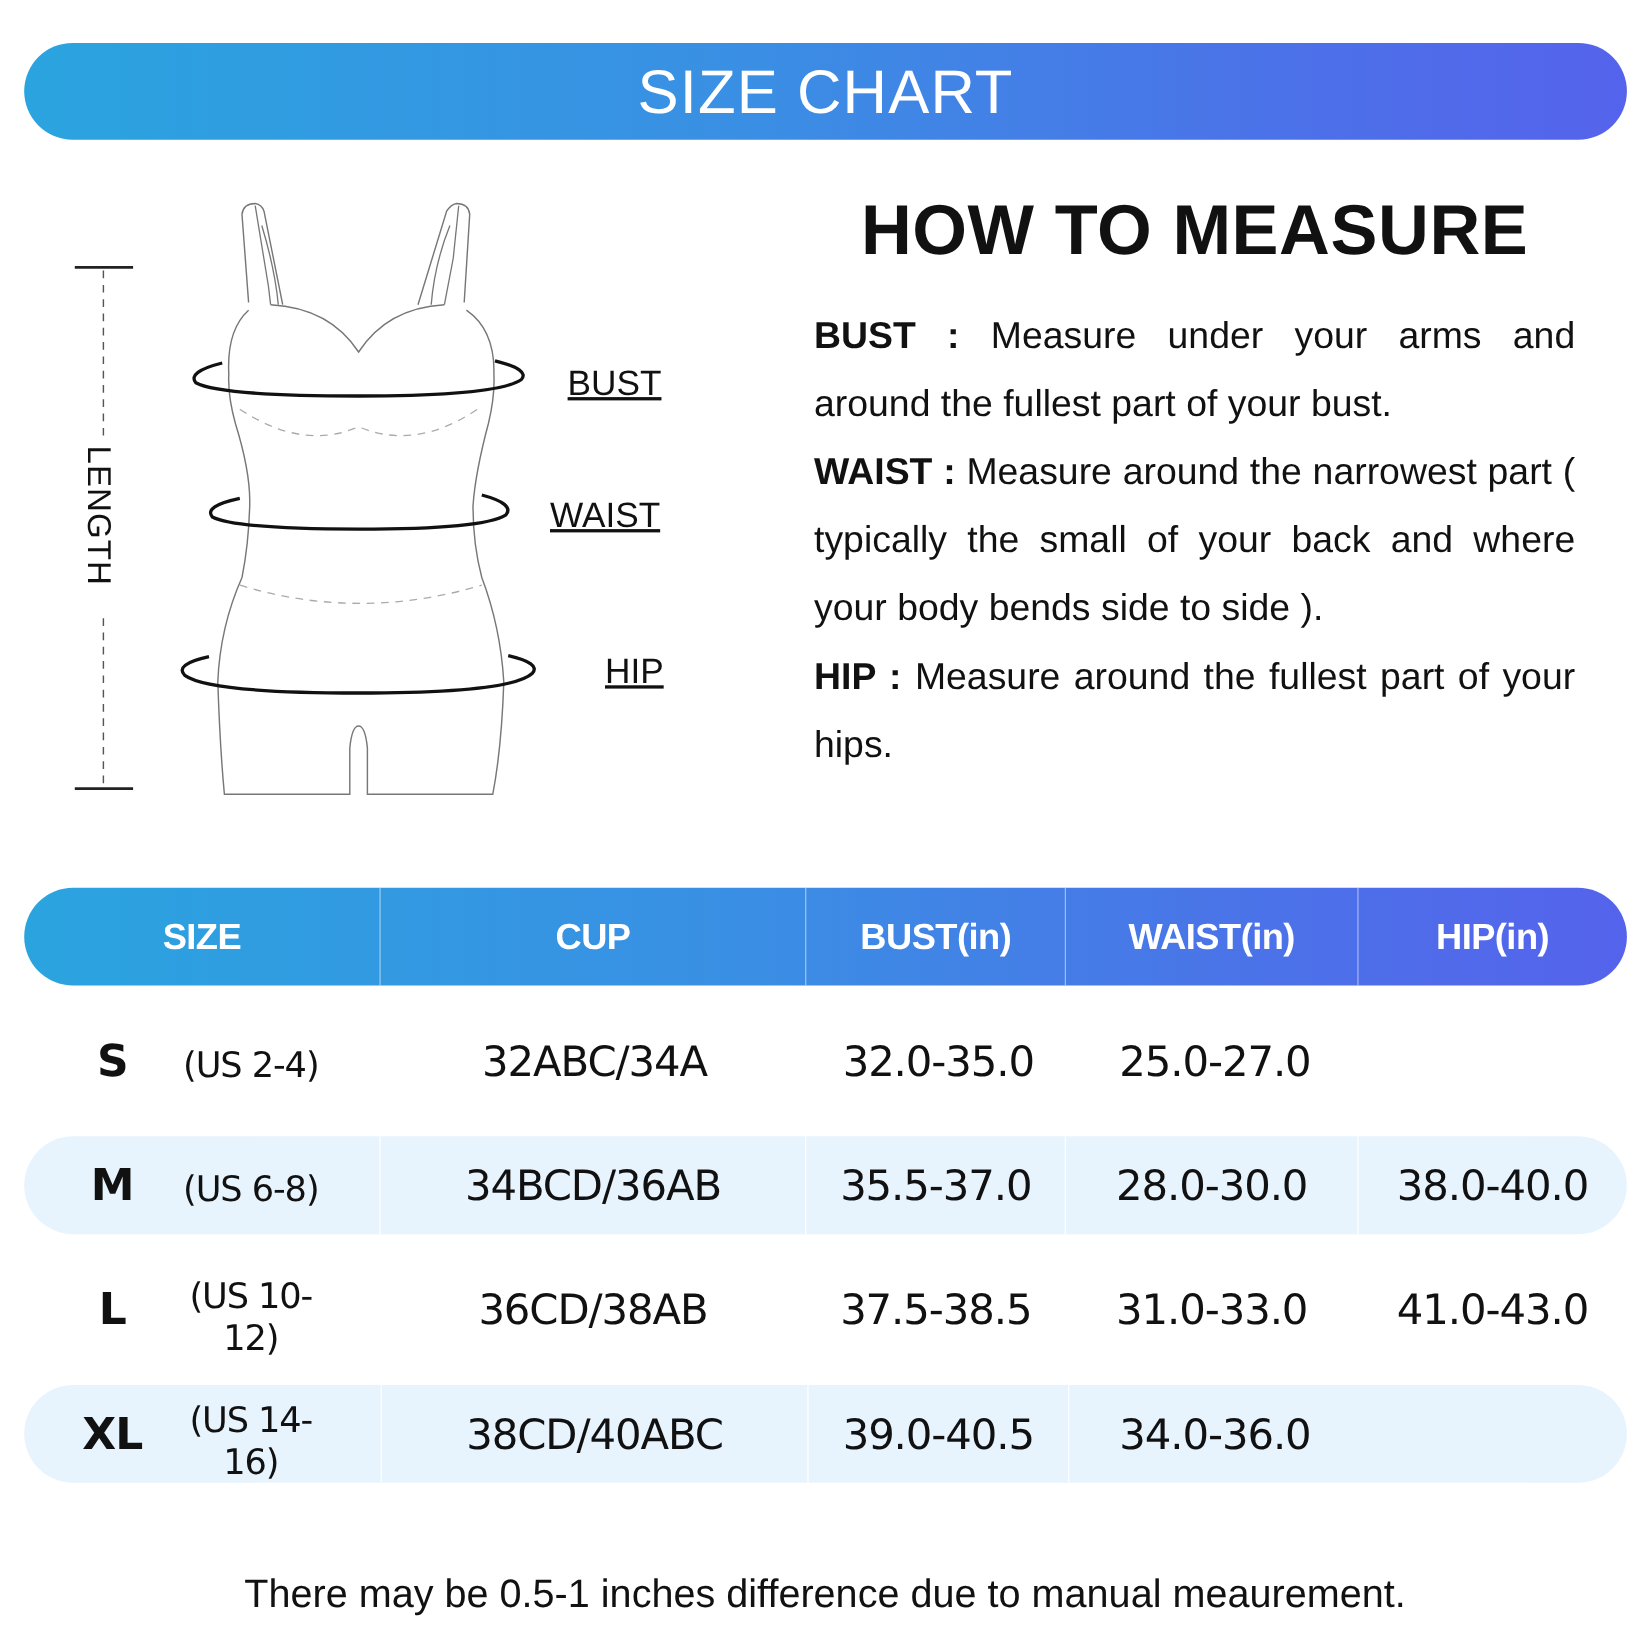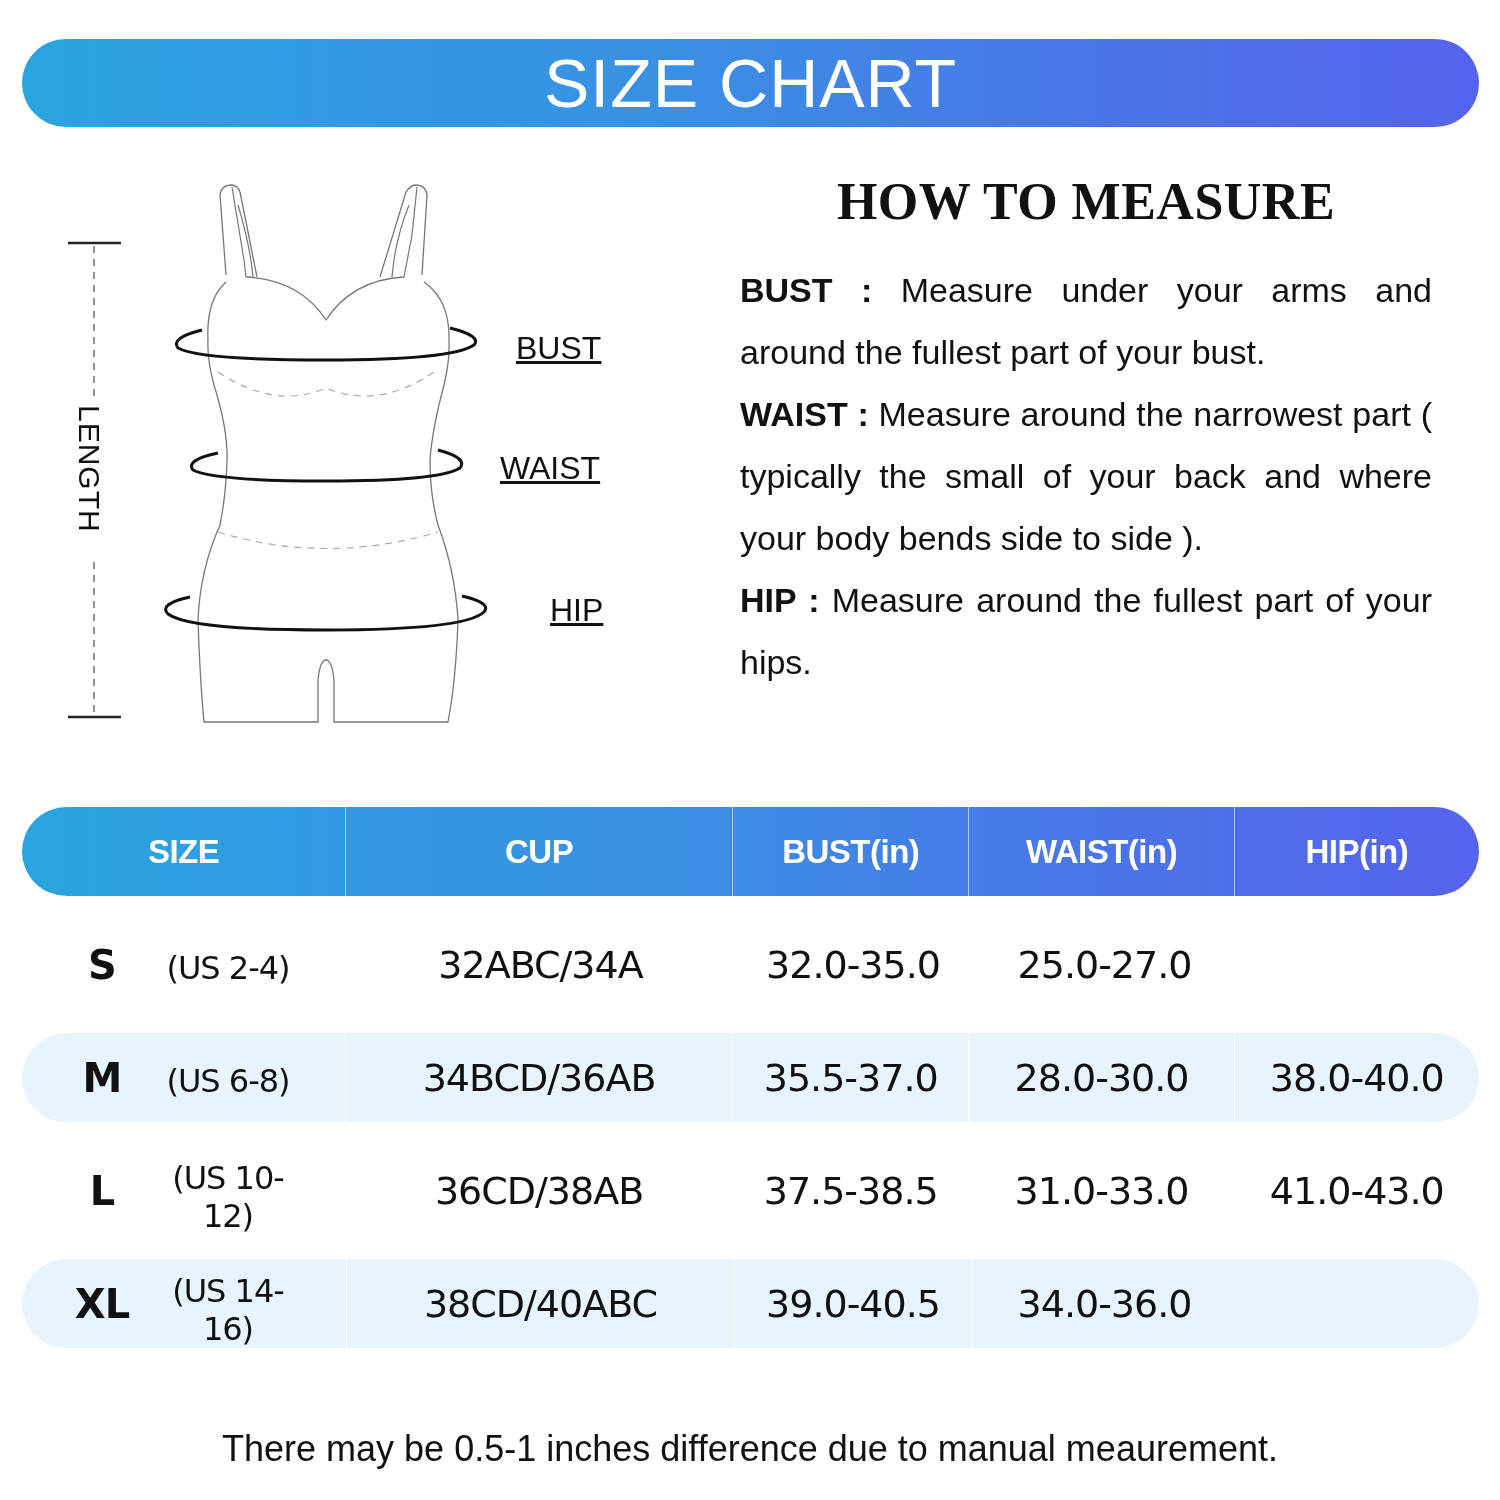--- a/index.html
+++ b/index.html
@@ -4,29 +4,29 @@
 <style>
   html, body { margin:0; padding:0; background:#ffffff; }
   body { width:1500px; height:1500px; position:relative; overflow:hidden; font-family:"Liberation Sans", sans-serif; color:#111; }
 
   .title-bar {
     position:absolute; left:22px; top:39px; width:1457px; height:88px;
     border-radius:44px;
     background:linear-gradient(90deg, #2aa4df 0%, #3a8fe4 45%, #4a74e8 75%, #5563ec 100%);
     display:flex; align-items:center; justify-content:center;
   }
-  .title-bar .title { color:#fff; font-size:68px; letter-spacing:1px; font-weight:400; }
+  .title-bar .title { color:#fff; font-size:56px; letter-spacing:1px; font-weight:400; }
 
   .figure { position:absolute; left:60px; top:175px; width:580px; height:560px; }
   .figure svg { position:absolute; left:0; top:0; }
   .fig-label { position:absolute; font-size:32px; color:#111;text-decoration:underline; }
   .length-label { position:absolute; left:72px; top:405px; font-size:30px; writing-mode:vertical-rl; letter-spacing:1px; }
 
   .measure { position:absolute; left:740px; top:172px; width:692px; }
-  .measure h2 { margin:0 0 28px 0; text-align:center; font-size:52px; font-weight:700; letter-spacing:0.5px; padding-left:0;font-family:Liberation Serif, serif; }
+  .measure h2 { margin:0 0 28px 0; text-align:center; font-size:64px; font-weight:700; letter-spacing:0.5px; padding-left:0; }
   .measure .item { font-size:34px; line-height:62px; text-align:justify; margin-bottom:0; color:#111; }
   .measure .item b { font-weight:700; }
 
   .table { position:absolute; left:22px; top:807px; width:1457px; }
   .thead {
     height:89px; border-radius:45px; overflow:hidden;
     background:linear-gradient(90deg, #2aa4df 0%, #3a8fe4 45%, #4a74e8 75%, #5563ec 100%);
     display:flex;
   }
   .th { color:#fff; font-weight:700; font-size:33px; display:flex; align-items:center; justify-content:center; border-right:1px solid rgba(255,255,255,0.55); font-family:Liberation Sans, sans-serif; letter-spacing:-0.5px; }

